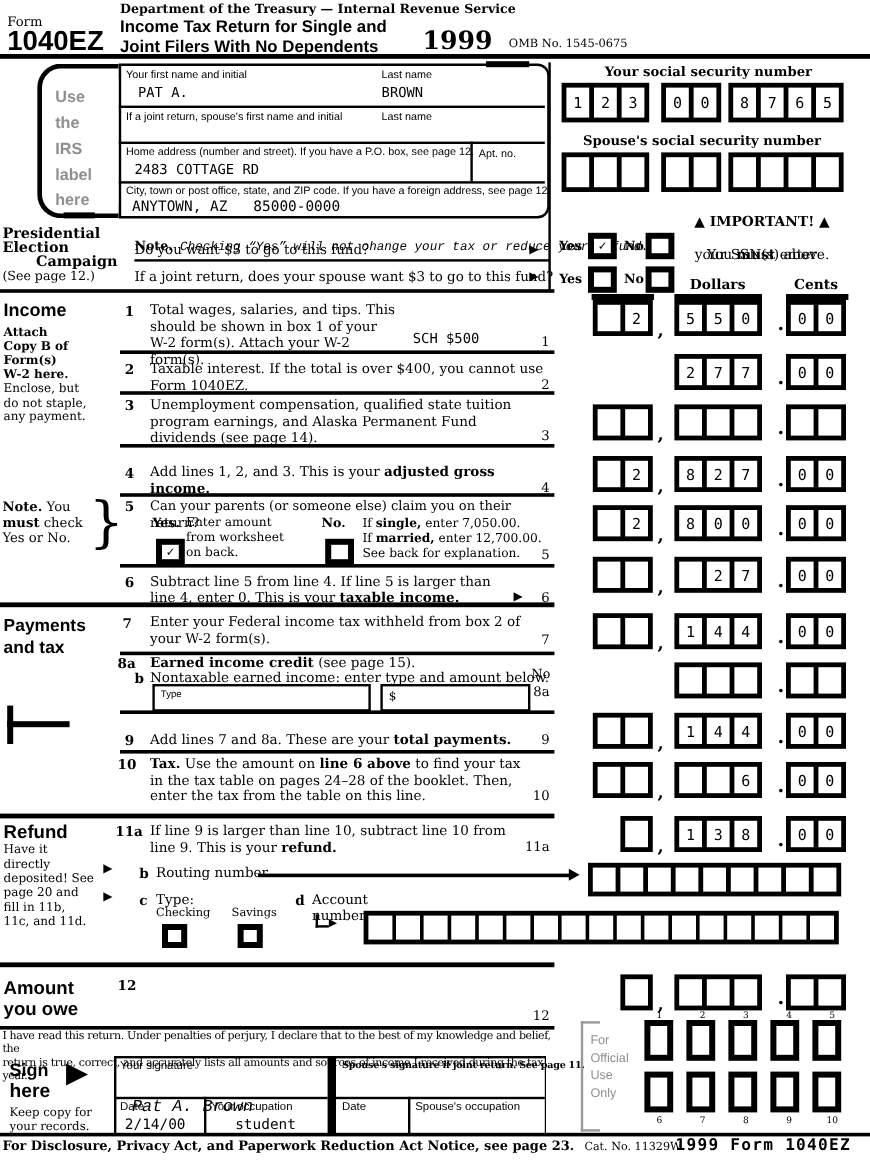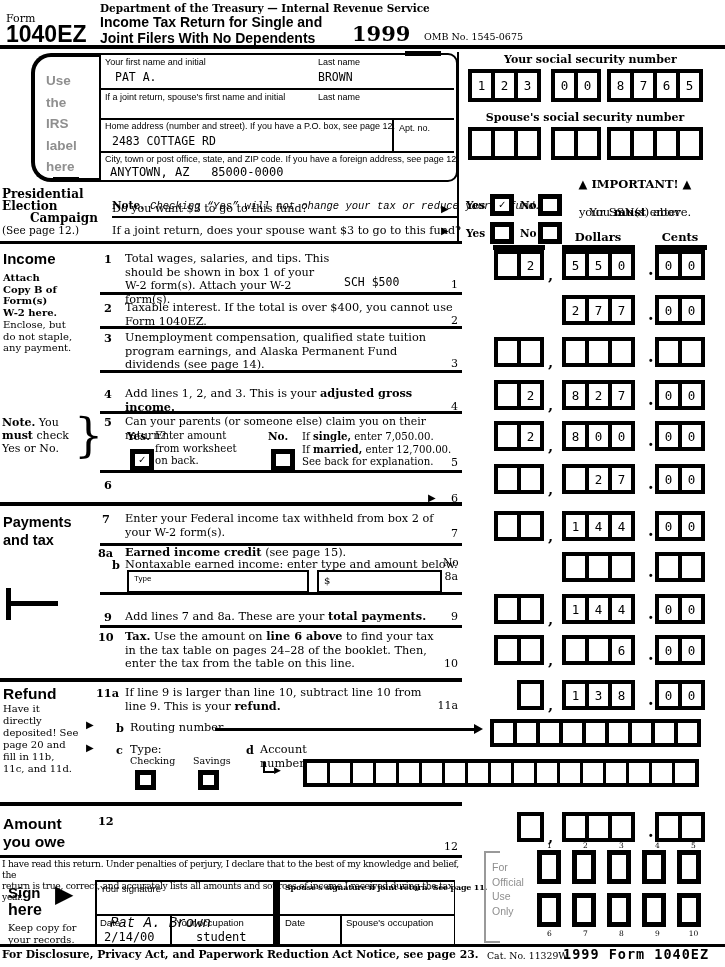--- a/index.html
+++ b/index.html
@@ -199,20 +199,22 @@
   <div class="ck" style="left:130px;top:449px;">✓</div>
   <div class="t b" style="left:268px;top:430px;font-size:10.5px;">No.</div>
   <div class="t" style="left:302px;top:430px;font-size:10.2px;"><span>If </span><span class="b">single,</span><span> enter 7,050.00.</span></div>
   <div class="t" style="left:302px;top:443px;font-size:10.2px;"><span>If </span><span class="b">married,</span><span> enter 12,700.00.</span></div>
   <div class="t" style="left:302px;top:456px;font-size:10.2px;">See back for explanation.</div>
   <div class="ck" style="left:271px;top:449px;"></div>
   <div class="lref" style="top:456px;">5</div>
   <div class="rule" style="left:100px;top:470px;width:362px;"></div>
 
   <div class="lno" style="left:104px;top:478px;">6</div>
+  <div class="li" style="left:125px;top:478px;width:335px;"><span>Subtract line 5 from line 4. If line 5 is larger than
+line 4, enter 0. This is your </span><span class="b">taxable income.</span></div>
   <div class="t" style="left:428px;top:492px;font-size:10px;">▶</div>
   <div class="lref" style="top:492px;">6</div>
   <div class="rule" style="left:0;top:502px;width:462px;height:3.5px;"></div>
 
   <div class="t sf b" style="left:3px;top:514px;font-size:14.5px;">Payments</div>
   <div class="t sf b" style="left:3px;top:532px;font-size:14.5px;">and tax</div>
   <div class="dec" style="left:6px;top:588px;width:5px;height:32px;"></div>
   <div class="dec" style="left:6px;top:601px;width:52px;height:5px;"></div>
 
   <div class="lno" style="left:102px;top:512px;">7</div>

